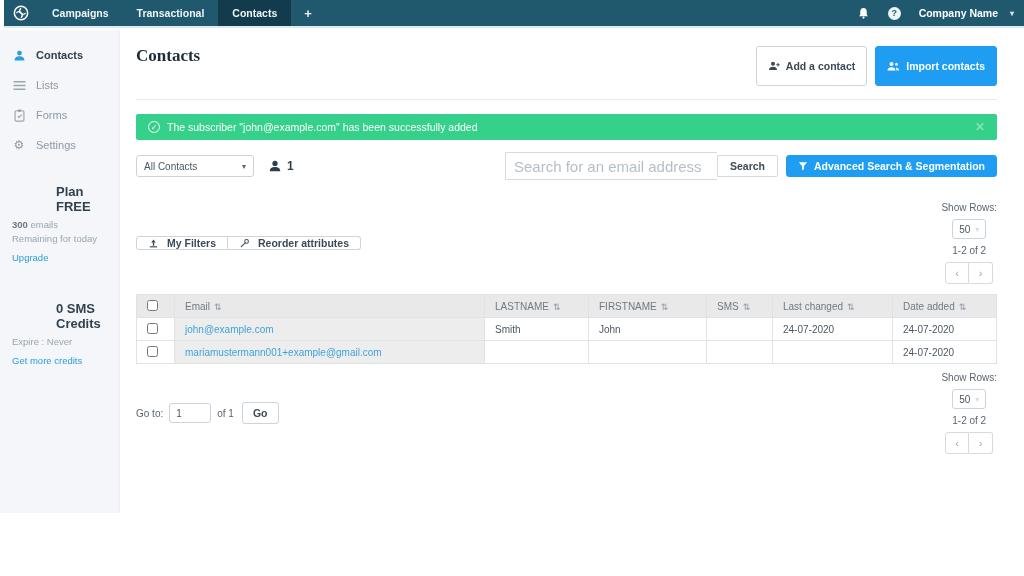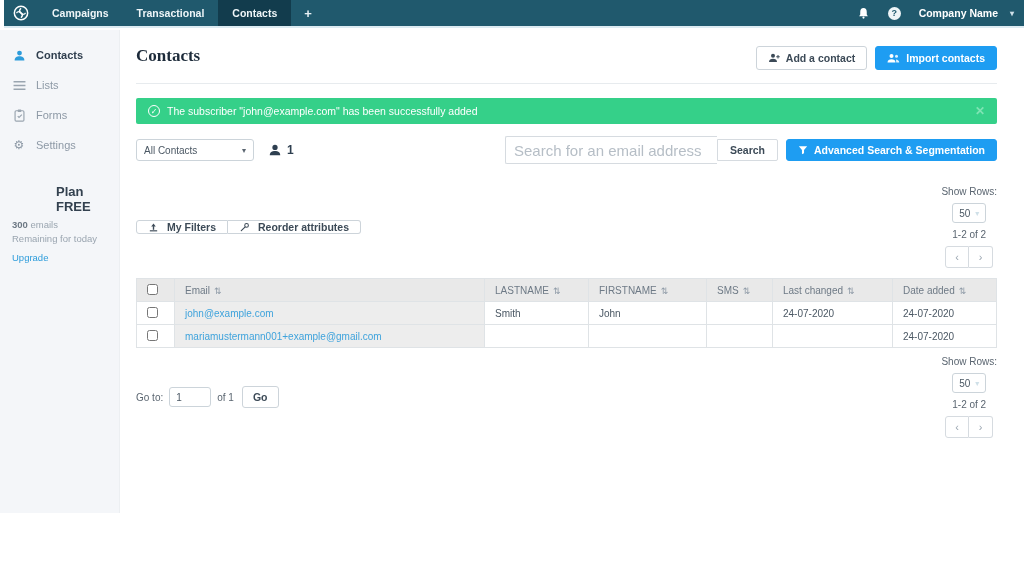--- a/index.html
+++ b/index.html
@@ -29,21 +29,21 @@
   .side-title { font-size:13px; font-weight:bold; color:#33414f; margin-bottom:5px;margin-left:44px; }
   .side-small { font-size:9.5px; color:#9aa5b0; margin-bottom:3px; }
   .side-small b { color:#6c7884; }
   .side-link { font-size:9.5px; color:#2d9cdb; cursor:pointer; margin-top:2px; display:inline-block; }
 
   
   .main { position:absolute; top:30px; left:120px; width:904px; height:483px; background:#ffffff; padding:16px 27px 0 16px; }
   .head-row { display:flex; align-items:flex-start; justify-content:space-between; }
   .page-title { font-family:"Liberation Serif", serif; font-size:17px; font-weight:bold; color:#1d2b3a; }
   .head-actions { display:flex; gap:8px; }
-  .btn { display:inline-flex; align-items:center; gap:6px; height:24px; padding:0 11px; border:1px solid #cdd4da;
+  .btn { display:inline-flex; align-items:center; gap:6px; height:40px; padding:0 11px; border:1px solid #cdd4da;
          border-radius:3px; background:#ffffff; color:#3c4a57; font-size:10.5px; font-weight:bold; cursor:pointer; }
   .btn.primary { background:#1e9df2; border-color:#1e9df2; color:#ffffff; }
   .divider { border:none; border-top:1px solid #e7ebee; margin:13px 0 0 0; }
 
   .banner { margin-top:14px; height:26px; background:#35d089; border-radius:2px; display:flex; align-items:center;
             padding:0 12px; color:#ffffff; font-size:10.5px; }
   .banner .chk { width:12px; height:12px; border:1px solid #ffffff; border-radius:50%; display:flex; align-items:center;
                  justify-content:center; font-size:8px; margin-right:7px; flex:0 0 auto; }
   .banner .close { margin-left:auto; color:#7fe4b4; font-size:12px; font-weight:bold; cursor:pointer; }
 
@@ -161,20 +161,25 @@
       <span class="lbl">Settings</span>
     </div>
 
     <div class="side-section" style="margin-top:14px;">
       <div class="side-title">Plan FREE</div>
       <div class="side-small"><b>300</b><span> emails</span></div>
       <div class="side-small">Remaining for today</div>
       <span class="side-link">Upgrade</span>
     </div>
 
+    <div class="side-section" style="margin-top:26px;">
+      <div class="side-title">0 SMS Credits</div>
+      <div class="side-small">Expire : Never</div>
+      <span class="side-link">Get more credits</span>
+    </div>
   </div>
 
   <div class="main">
 
     <div class="head-row">
       <div class="page-title">Contacts</div>
       <div class="head-actions">
         <button class="btn">
           <span>
             <svg width="12" height="12" viewBox="0 0 24 24" fill="#3c4a57">

